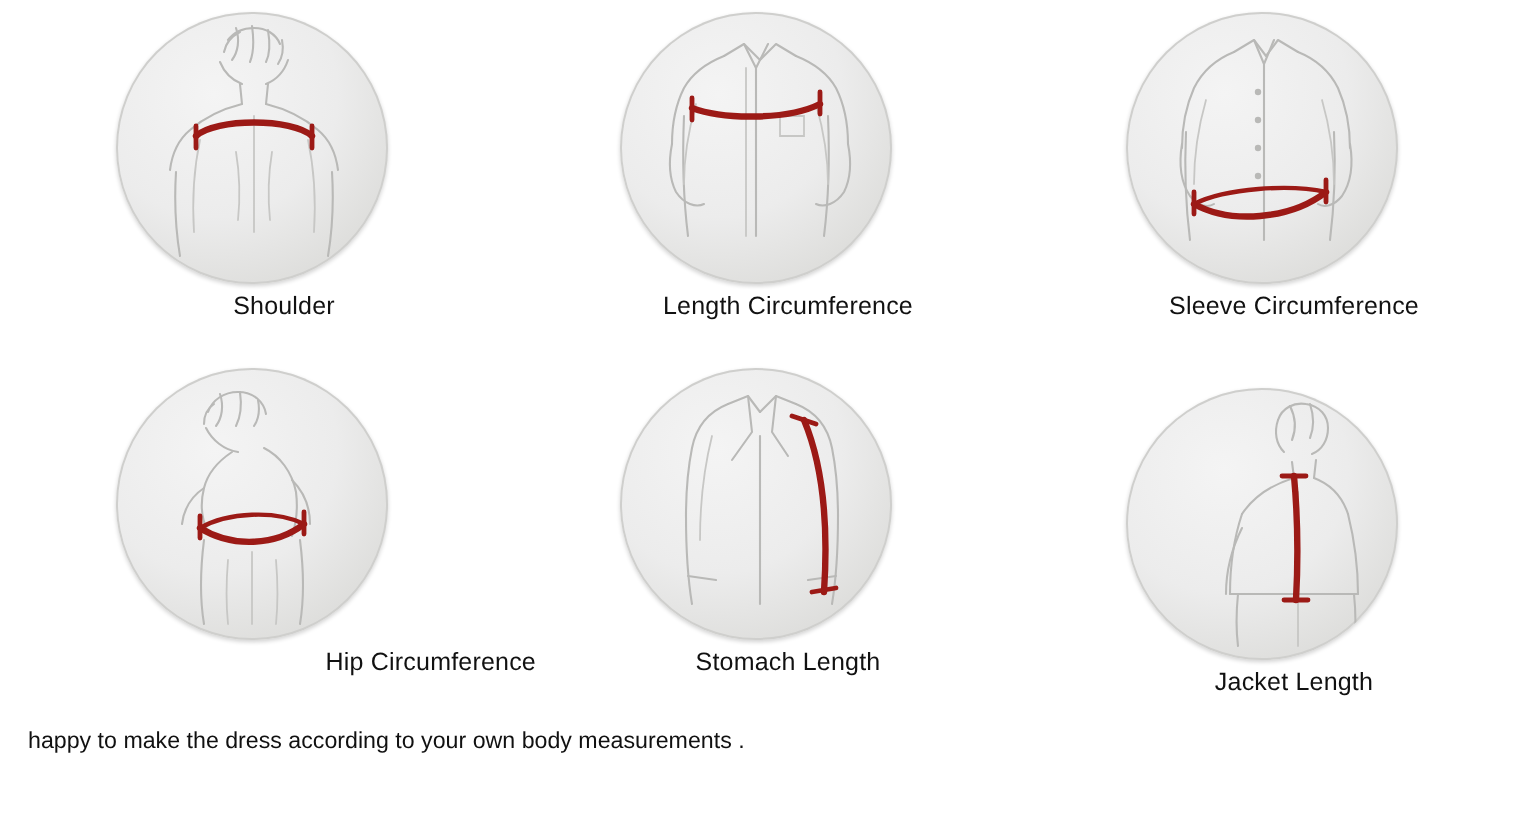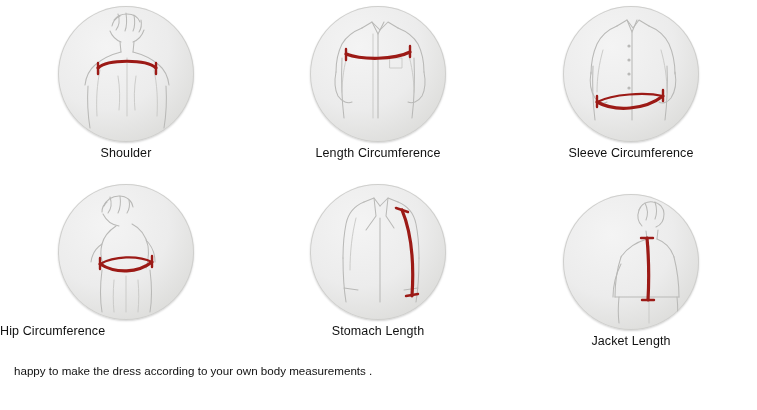--- a/index.html
+++ b/index.html
@@ -64,22 +64,23 @@
   }
   .caption {
     position: absolute;
     left: 0;
     top: 146px;
     width: 252px;
     text-align: center;
     font-size: 12.5px;
     color: #111111;
     letter-spacing: 0.1px;
-  }
-  .cell-3 .caption { text-align: left; }
+    padding-left: 16px;
+  }
+  .cell-3 .caption { text-align: right; }
 
   .figure {
     fill: none;
     stroke: #b9b9b7;
     stroke-width: 1.05;
     stroke-linecap: round;
     stroke-linejoin: round;
   }
   .figure-soft {
     fill: none;

